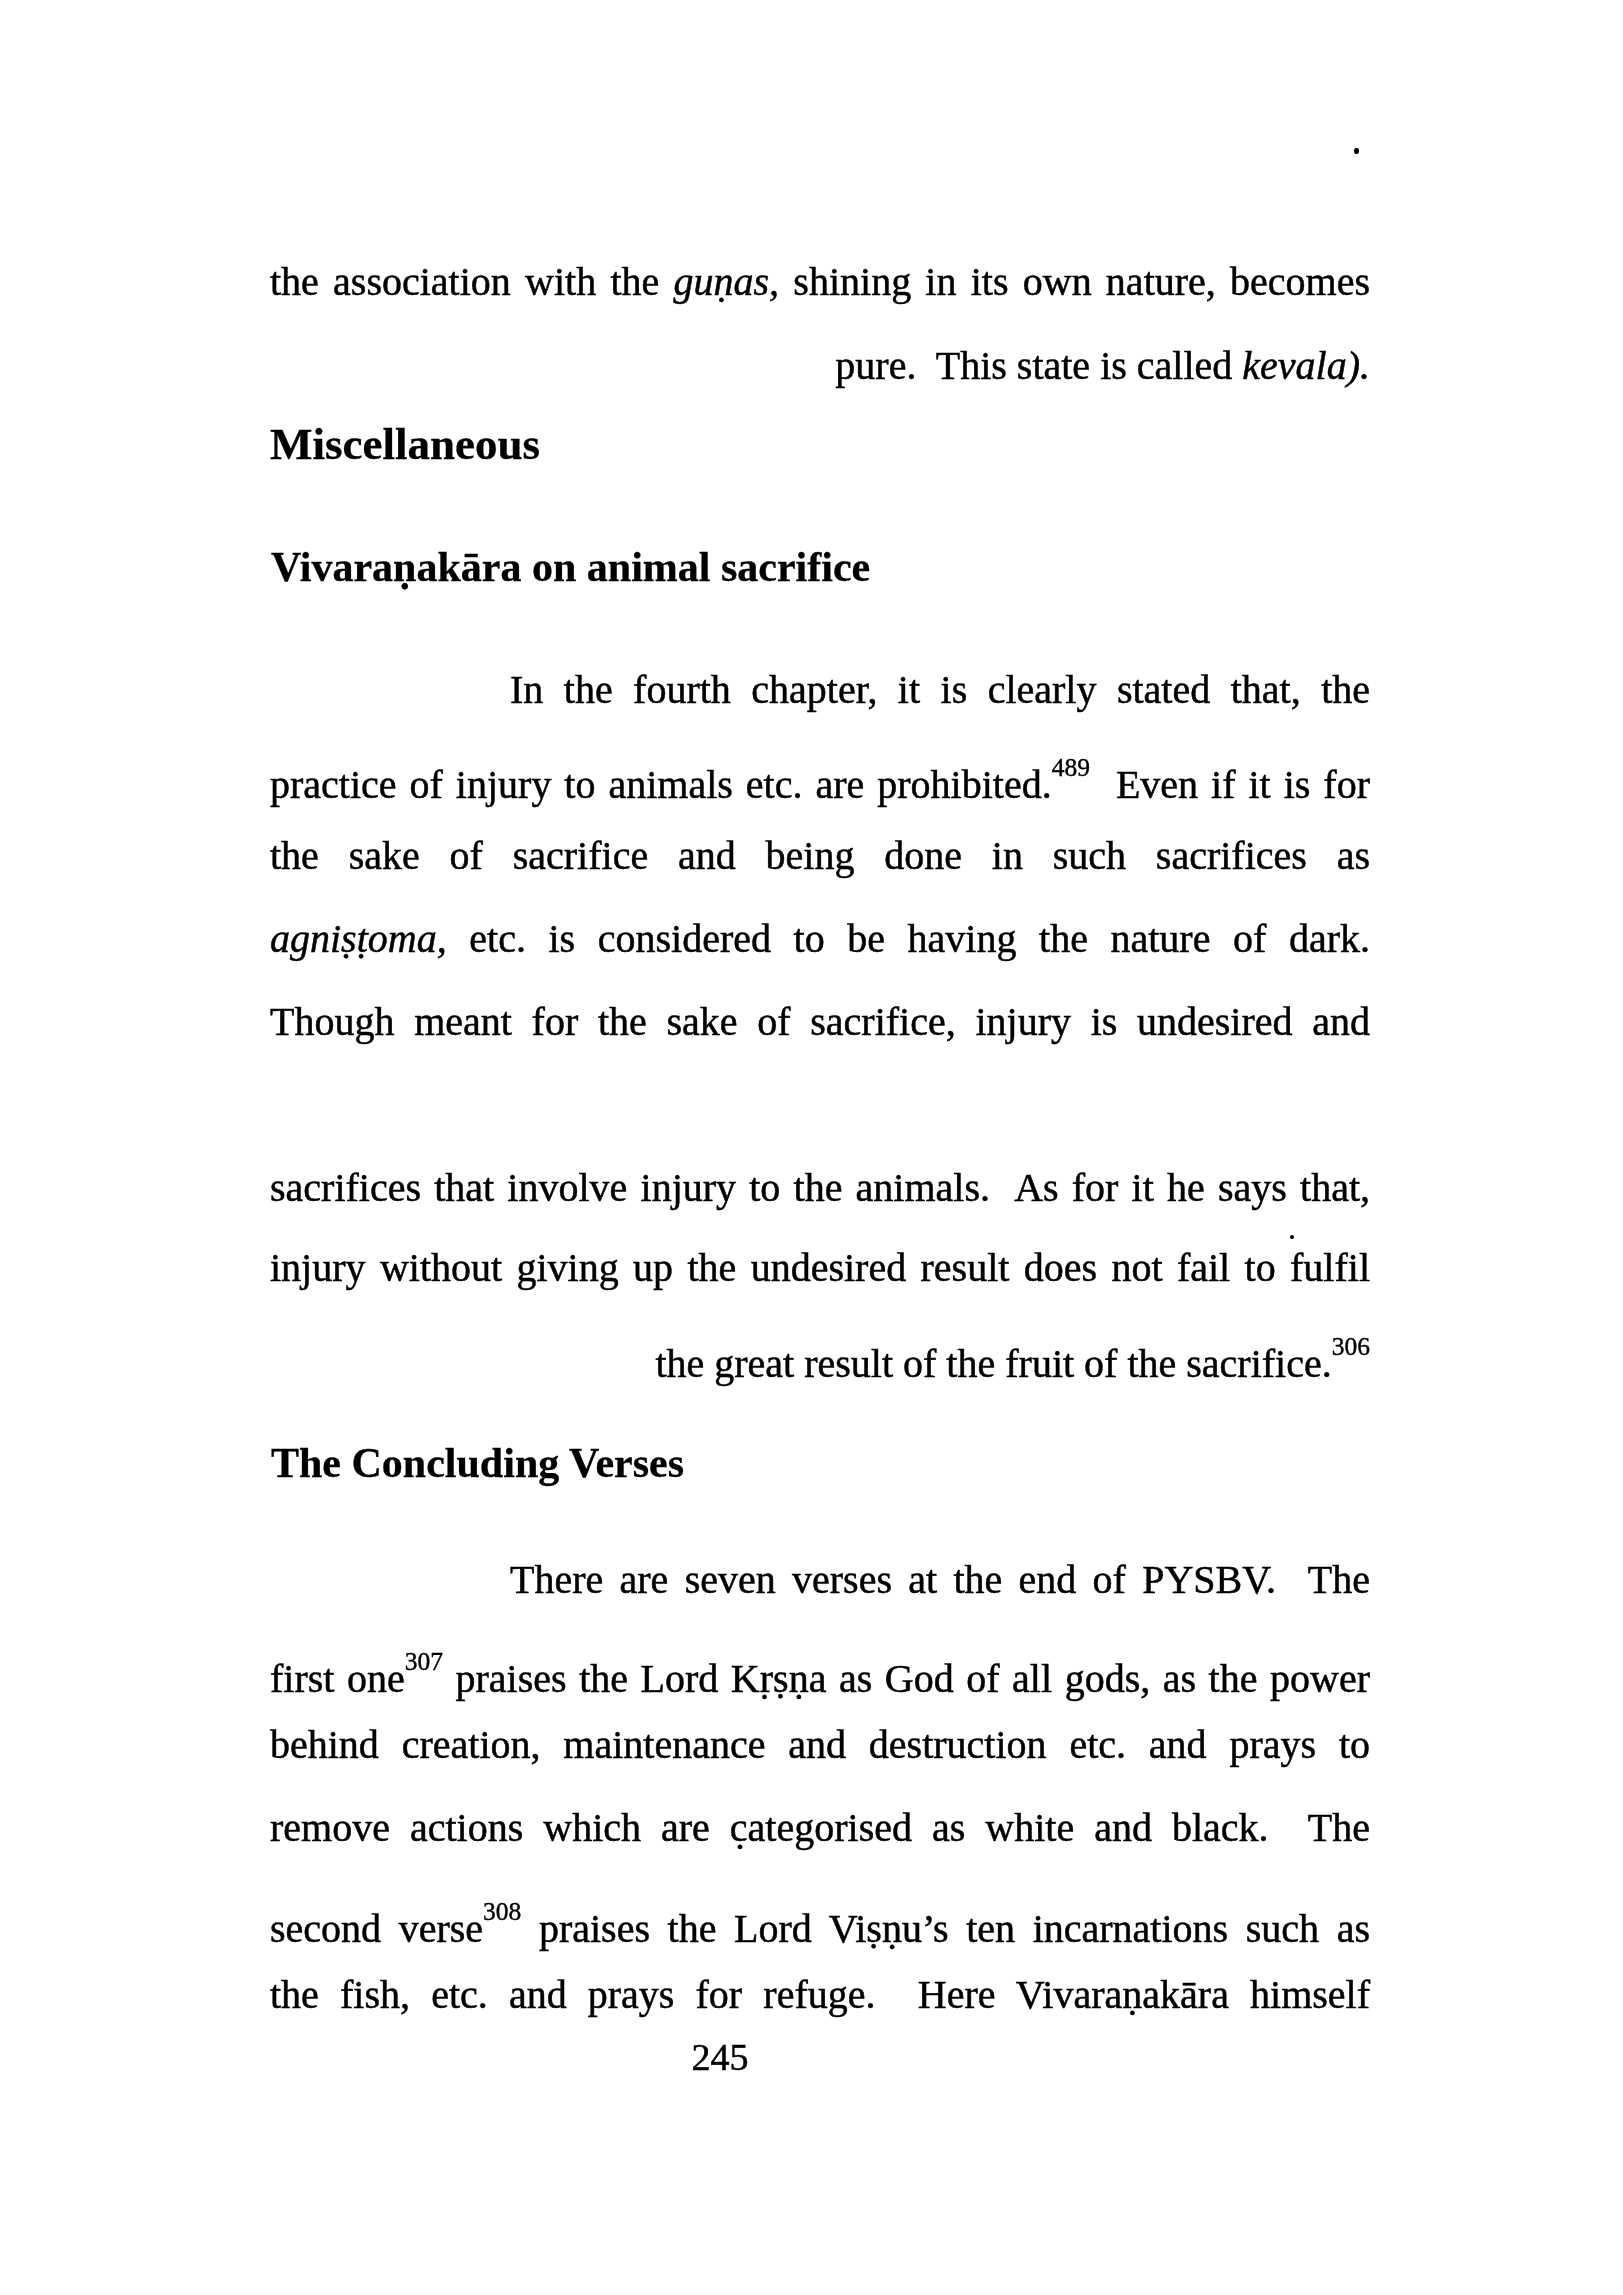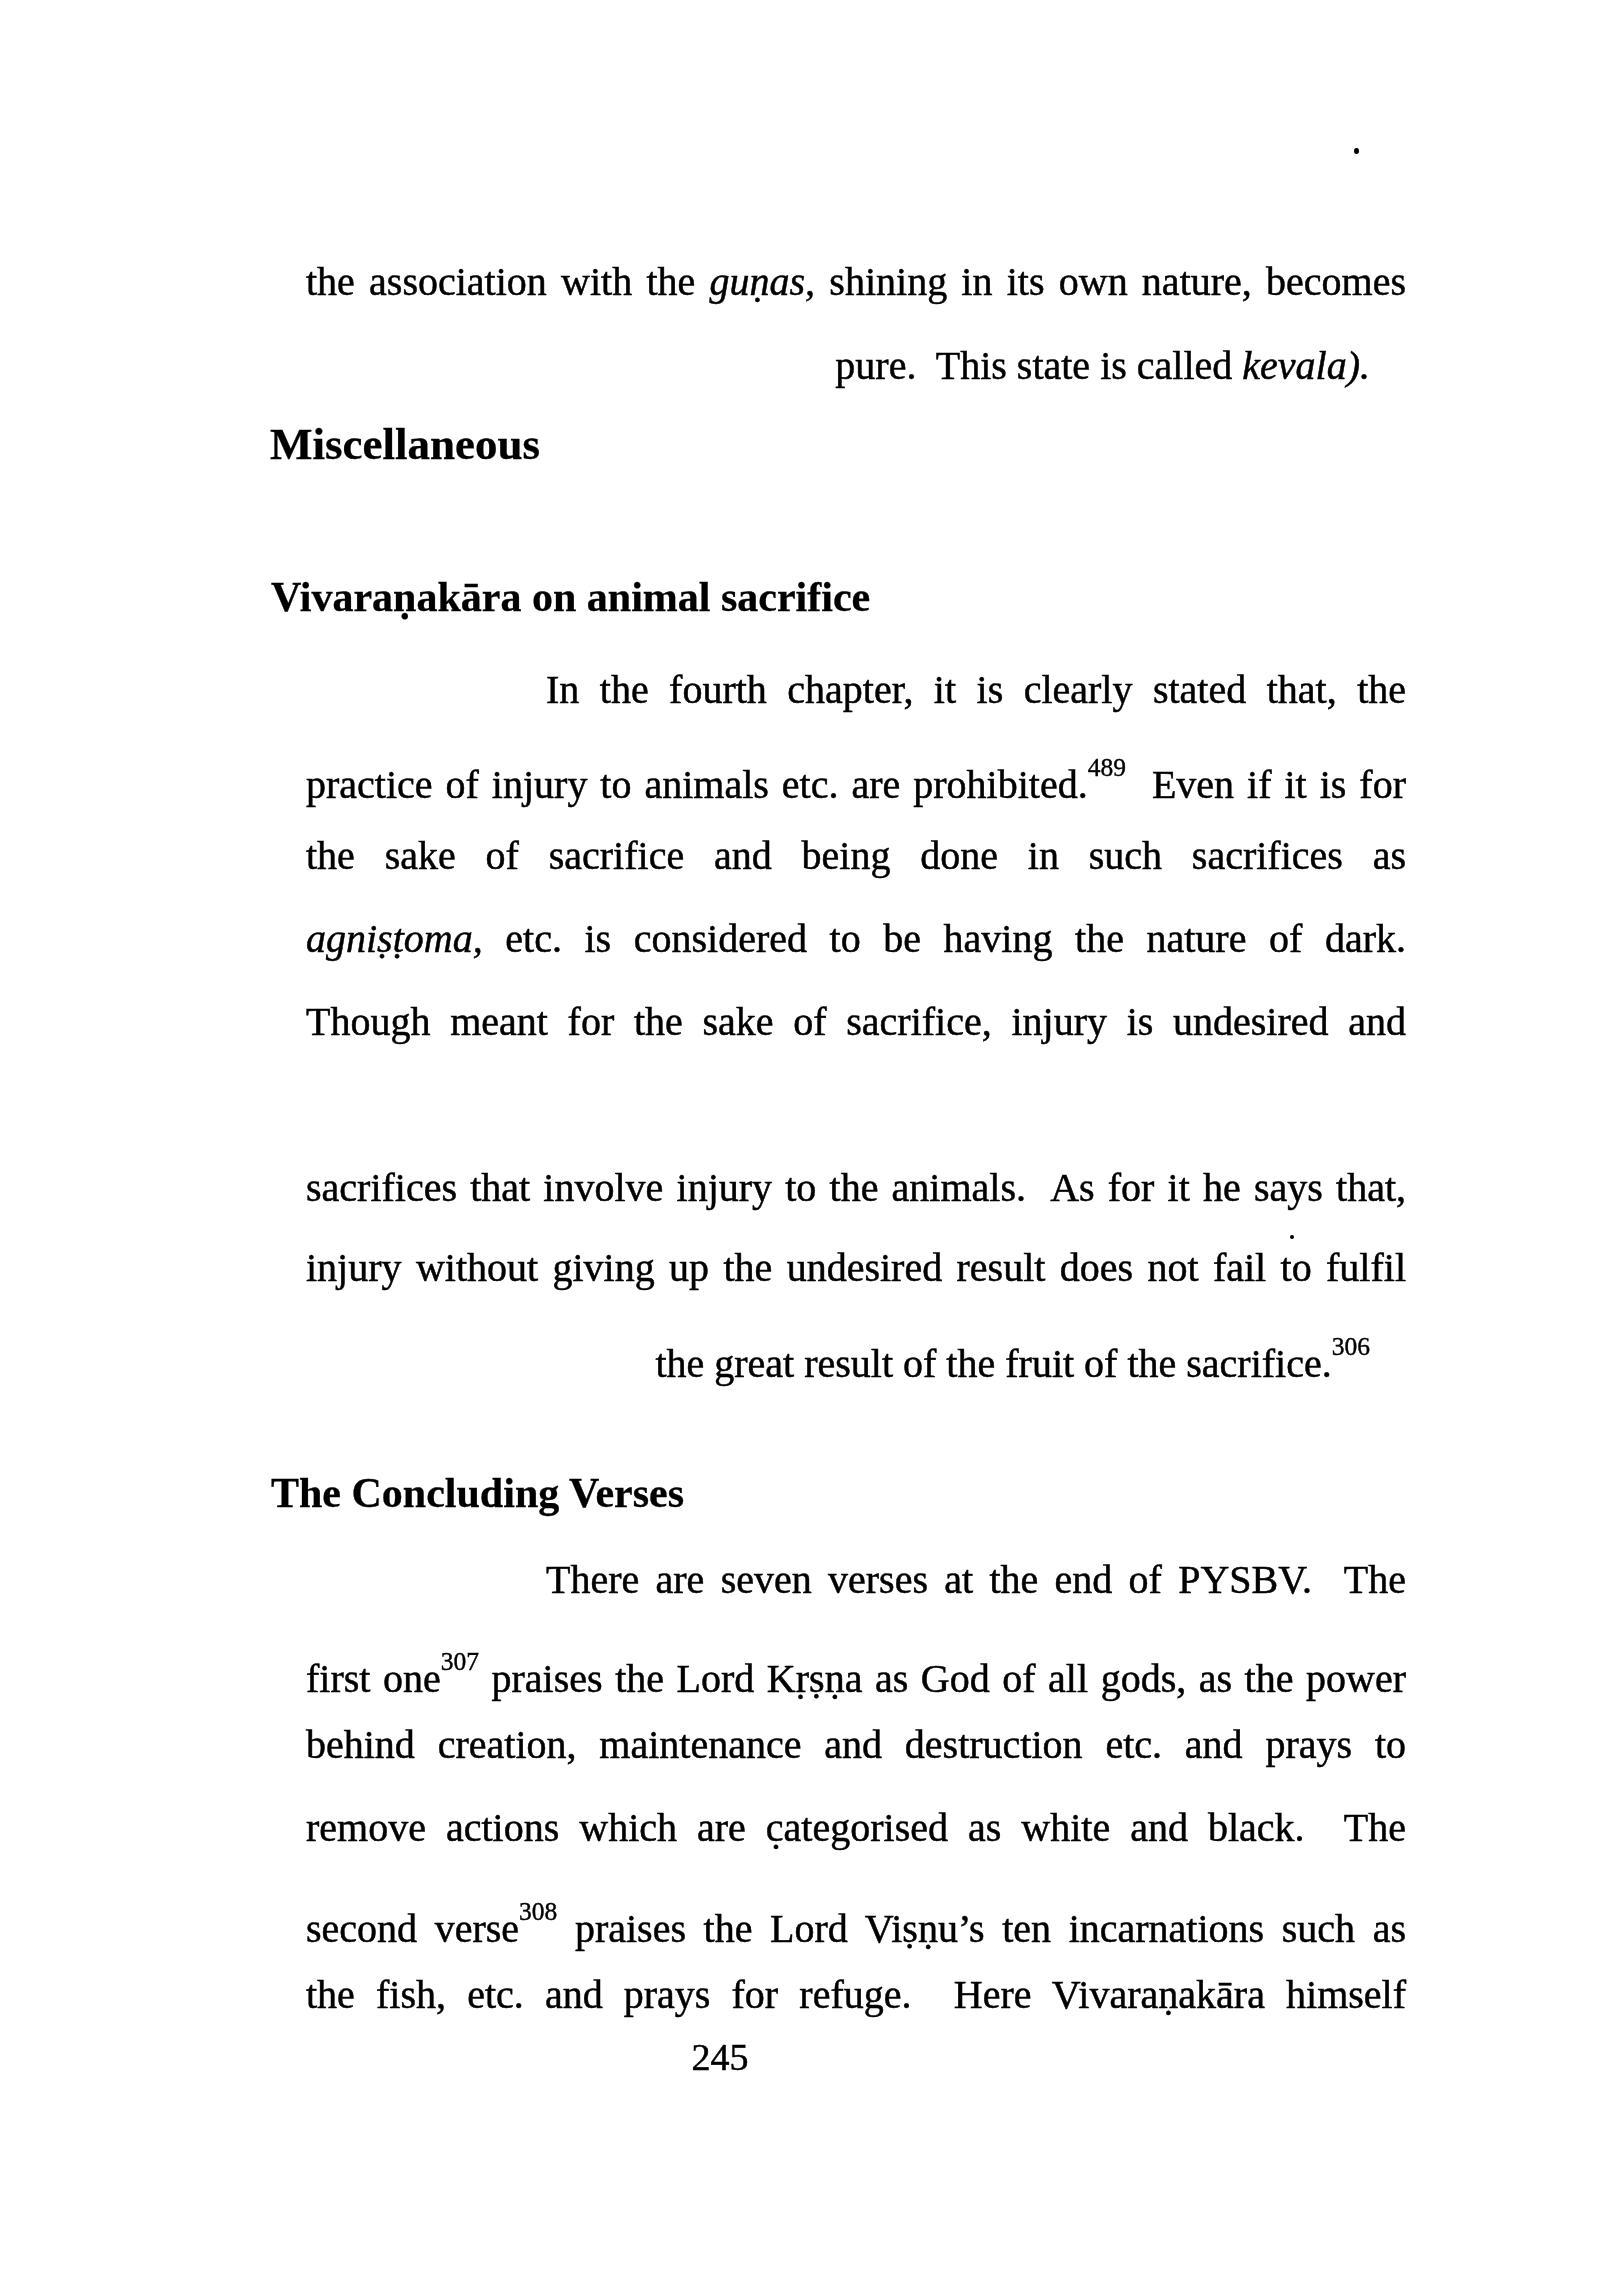--- a/index.html
+++ b/index.html
@@ -8,32 +8,32 @@
     font-family:"Liberation Serif","DejaVu Serif",serif;color:#000;
     overflow:hidden;
   }
   .page{position:absolute;left:0;top:0;width:1624px;height:2295px;background:#ffffff;}
   .line{
     position:absolute;left:270px;width:1100px;
     font-size:40px;line-height:43px;
     -webkit-text-stroke:0.5px #000;
     white-space:normal;
   }
-  .j{text-align:justify;text-align-last:justify;margin-left:36px;}
+  .j{text-align:justify;text-align-last:justify;}
   .last{text-align:right;}
   .indent{padding-left:240px;box-sizing:border-box;}
   .it{font-style:italic;}
   .sup{font-size:25.5px;vertical-align:22px;-webkit-text-stroke:0.4px #000;}
   .h1{
     position:absolute;left:270px;width:1100px;text-align:left;
     font-weight:bold;font-size:45px;line-height:45px;-webkit-text-stroke:0.3px #000;
   }
   .hsub{
     position:absolute;left:271px;width:1100px;text-align:left;
-    font-weight:bold;font-size:42px;line-height:42px;margin-top:30px;-webkit-text-stroke:0.3px #000;
+    font-weight:bold;font-size:42px;line-height:42px;-webkit-text-stroke:0.3px #000;
   }
   .pagenum{
     position:absolute;left:0;width:1440px;text-align:center;
     font-size:38px;line-height:38px;-webkit-text-stroke:0.5px #000;
   }
   .speck{position:absolute;background:#000;border-radius:50%;}
 </style>
 </head>
 <body>
 

